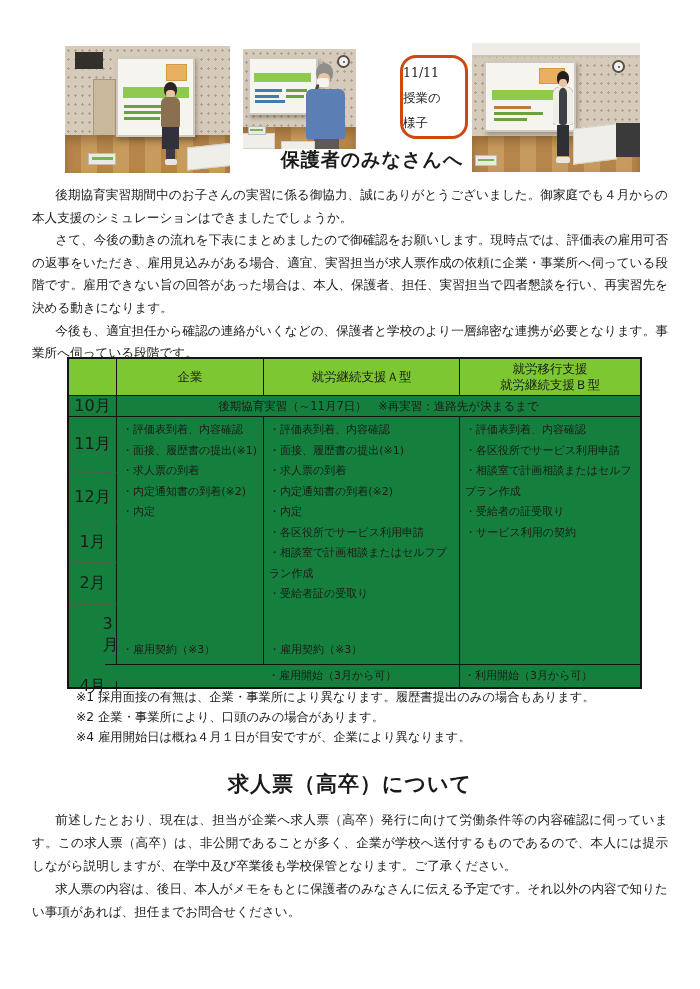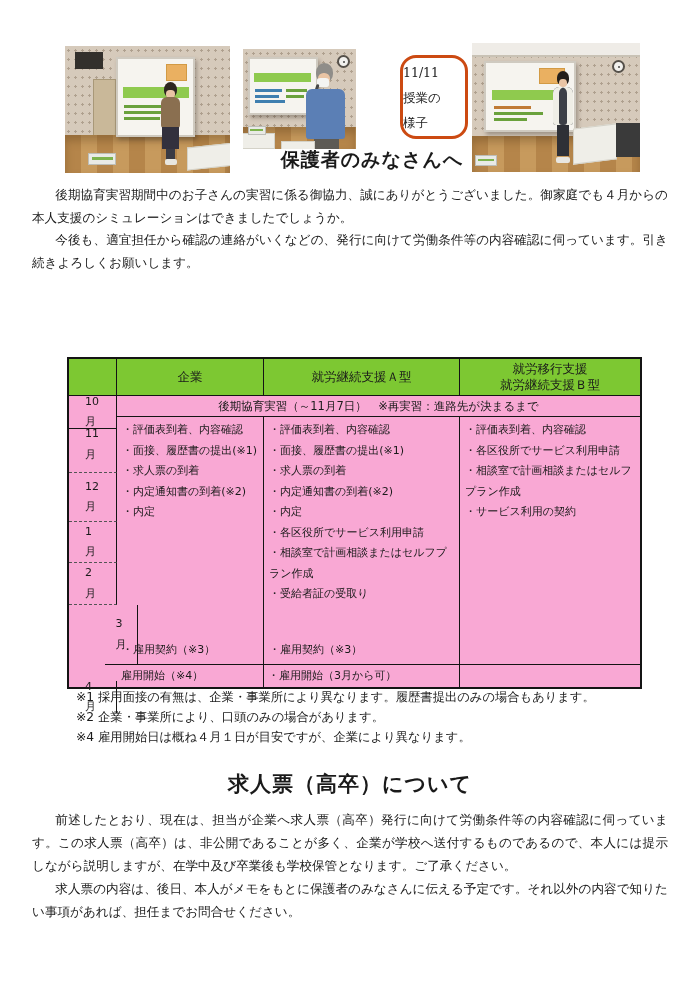--- a/index.html
+++ b/index.html
@@ -58,28 +58,28 @@
   .intro  { position:absolute; left:32px; top:184px; width:636px;
             font-size:12.6px; line-height:22.6px; text-align:justify; }
   .intro p, .sec2-body p { text-indent:1.85em; }
 
   
   .sched {
     position:absolute; left:67px; top:357px;
     display:grid;
     grid-template-columns:48px 147px 196px 180px;
     grid-template-rows:37px 21px 56px 49px 41px 42px 60px 22px;
-    border:2px solid #141414; background:#f9a8d4;
+    border:2px solid #141414; background:#15803d;
     font-size:11px; line-height:20.5px;
   }
   .cell { border-right:1px solid #141414; border-bottom:1px solid #141414; padding:1px 4px; }
   .last-col { border-right:none; }
   .hdr { background:#7dc832; display:flex; flex-direction:column; align-items:center; justify-content:center;
          font-size:12.5px; line-height:16px; text-align:center; }
-  .mcell { display:flex; align-items:center; justify-content:center; font-size:11px; padding:16px; }
+  .mcell { display:flex; align-items:center; justify-content:center; font-size:16px; padding:5px; }
   .dashed { border-bottom:1px dashed #555; }
   .oct-note { grid-column:2 / 5; display:flex; align-items:center; justify-content:center;
               font-size:11.5px; border-right:none; }
   .body-cell { grid-row:3 / 8; display:flex; flex-direction:column; padding:3px 4px 4px 5px; }
   .body-cell .sp { flex:1; }
   .col2 { grid-column:2; } .col3 { grid-column:3; } .col4 { grid-column:4; }
   .apr { display:flex; align-items:center; font-size:11px; border-bottom:none; }
   .banner {
     position:absolute; left:66px; top:246px; width:460px; height:25px;
     background:#d7eaf6; border:1.5px solid #4d7dbe; border-radius:9px;
@@ -178,21 +178,22 @@
     </div>
     <div class="whitetable" style="left:60%; bottom:8%; width:26%; height:28%; transform:skewY(-7deg);"></div>
     <div class="blockdark" style="right:0; bottom:12%; width:14%; height:26%; background:#3a3a3a;"></div>
     <div class="device" style="left:2%; bottom:5%; width:13%; height:8%;"></div>
   </div>
 
   <div class="title1">保護者のみなさんへ</div>
 
   <div class="intro">
     <p>後期協育実習期間中のお子さんの実習に係る御協力、誠にありがとうございました。御家庭でも４月からの本人支援のシミュレーションはできましたでしょうか。</p>
-    <p>今後も、適宜担任から確認の連絡がいくなどの、発行に向けて労働条件等の内容確認に伺っています。引き続きよろしくお願いします。</p>
+    <p>さて、今後の動きの流れを下表にまとめましたので御確認をお願いします。現時点では、評価表の雇用可否の返事をいただき、雇用見込みがある場合、適宜、実習担当が求人票作成の依頼に企業・事業所へ伺っている段階です。雇用できない旨の回答があった場合は、本人、保護者、担任、実習担当で四者懇談を行い、再実習先を決める動きになります。</p>
+    <p>今後も、適宜担任から確認の連絡がいくなどの、保護者と学校のより一層綿密な連携が必要となります。事業所へ伺っている段階です。</p>
   </div>
 
   <div class="sched">
 
     <div class="cell hdr"></div>
     <div class="cell hdr">企業</div>
     <div class="cell hdr">就労継続支援Ａ型</div>
     <div class="cell hdr last-col">
       <span>就労移行支援</span>
       <span>就労継続支援Ｂ型</span>
@@ -227,26 +228,27 @@
       <div>・相談室で計画相談またはセルフプラン作成</div>
       <div>・受給者証の受取り</div>
       <div class="sp"></div>
       <div>・雇用契約（※3）</div>
     </div>
 
     <div class="cell body-cell col4 last-col">
       <div>・評価表到着、内容確認</div>
       <div>・各区役所でサービス利用申請</div>
       <div>・相談室で計画相談またはセルフプラン作成</div>
+      <div>・受給者の証受取り</div>
       <div>・サービス利用の契約</div>
     </div>
 
     <div class="cell mcell" style="grid-row:8; grid-column:1; border-bottom:none;margin-top:16px;">4月</div>
-    <div class="cell apr" style="grid-row:8; grid-column:2;">雇用開始（※4）</div>
     <div class="cell apr" style="grid-row:8; grid-column:3;">・雇用開始（3月から可）</div>
+    <div class="cell apr last-col" style="grid-row:8; grid-column:4;">・利用開始（3月から可）</div>
 
   </div>
 
   <div class="notes">
     <div>※1 採用面接の有無は、企業・事業所により異なります。履歴書提出のみの場合もあります。</div>
     <div>※2 企業・事業所により、口頭のみの場合があります。</div>
     <div>※4 雇用開始日は概ね４月１日が目安ですが、企業により異なります。</div>
   </div>
 
   <div class="title2">求人票（高卒）について</div>

